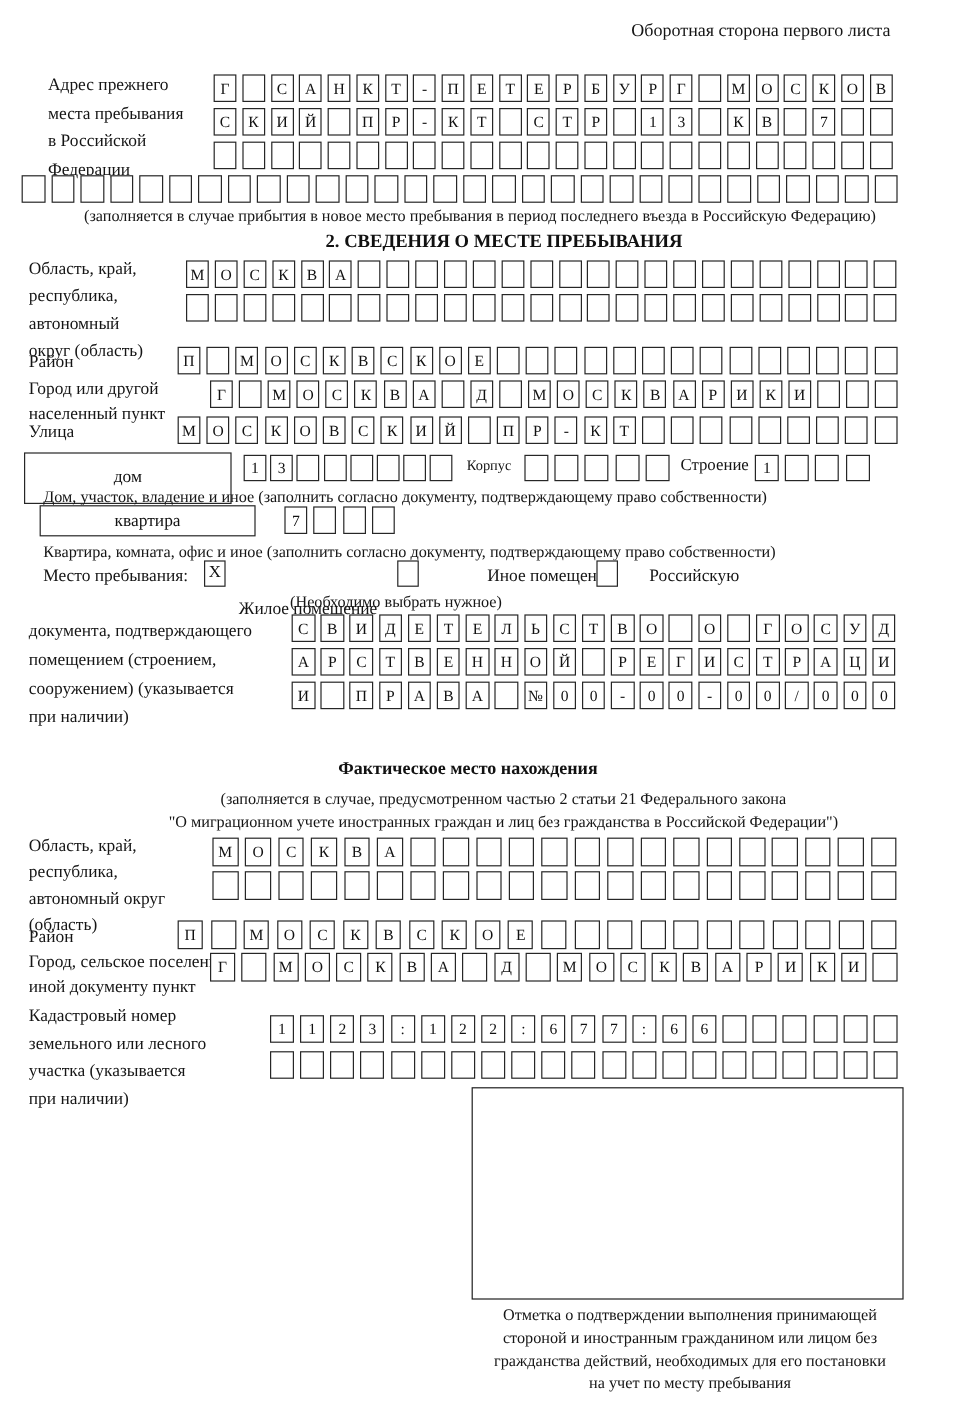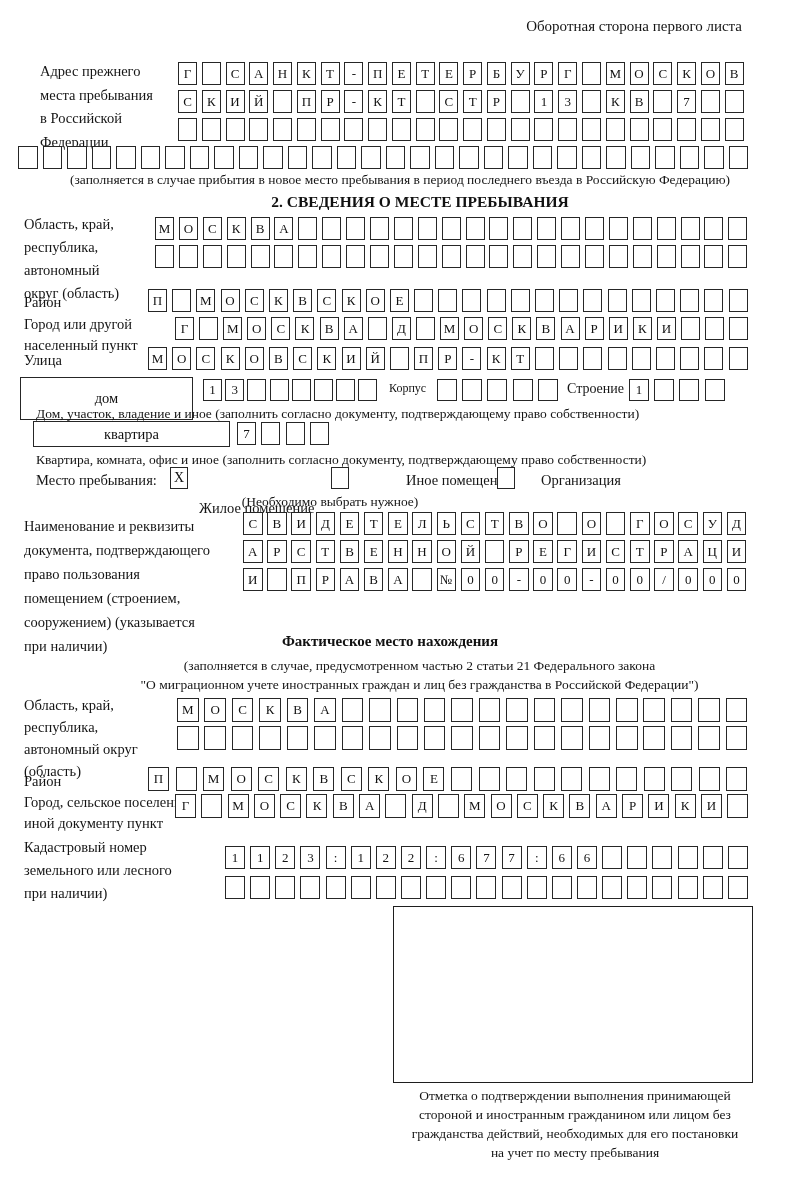--- a/index.html
+++ b/index.html
@@ -333,42 +333,40 @@
     </div>
   <div class="abs cap" style="left:567px; top:381px; font-size:14px;">Строение</div>
   <div class="cellrow cl" style="left:629px; top:379px;">
       <span class="cell">1</span>
       <span class="cell"></span>
       <span class="cell"></span>
       <span class="cell"></span>
     </div>
   <div class="abs cap" style="left:36px; top:406px;">Дом, участок, владение и иное (заполнить согласно документу, подтверждающему право собственности)</div>
 
-  <div class="widebox" style="left:33px; top:421px; width:197px; height:26px;">квартира</div>
+  <div class="widebox" style="left:33px; top:421px; width:180px; height:26px;">квартира</div>
   <div class="cellrow cm" style="left:237px; top:422px;">
       <span class="cell">7</span>
       <span class="cell"></span>
       <span class="cell"></span>
       <span class="cell"></span>
     </div>
   <div class="abs cap" style="left:36px; top:452px;">Квартира, комната, офис и иное (заполнить согласно документу, подтверждающему право собственности)</div>
 
   <div class="abs lbl" style="left:36px; top:469px;">Место пребывания:</div>
   <span class="checkbox" style="left:170px; top:467px;">X</span>
   <div class="abs lbl" style="left:199px; top:469px;margin-top:28px;">Жилое помещение</div>
   <span class="checkbox" style="left:331px; top:467px;"></span>
   <div class="abs lbl" style="left:362px; top:469px;margin-left:44px;">Иное помещение</div>
   <span class="checkbox" style="left:497px; top:467px;"></span>
-  <div class="abs lbl" style="left:541px; top:469px;">Организация</div>
+  <div class="abs lbl" style="left:541px; top:469px;">Российскую</div>
   <div class="abs cap center" style="left:165px; top:494px; width:330px;">(Необходимо выбрать нужное)</div>
 
   <div class="abs lbl" style="left:24px; top:514px; width:215px; line-height:24px;">
-    <div>Наименование и реквизиты</div>
     <div>документа, подтверждающего</div>
-    <div>право пользования</div>
     <div>помещением (строением,</div>
     <div>сооружением) (указывается</div>
     <div>при наличии)</div>
   </div>
   <div class="cellrow cf" style="left:243px; top:512px;">
       <span class="cell">С</span>
       <span class="cell">В</span>
       <span class="cell">И</span>
       <span class="cell">Д</span>
       <span class="cell">Е</span>
@@ -546,20 +544,21 @@
       <span class="cell">Р</span>
       <span class="cell">И</span>
       <span class="cell">К</span>
       <span class="cell">И</span>
       <span class="cell"></span>
     </div>
 
   <div class="abs lbl" style="left:24px; top:836px; width:185px; line-height:23px;">
     <div>Кадастровый номер</div>
     <div>земельного или лесного</div>
+    <div>участка (указывается</div>
     <div>при наличии)</div>
   </div>
   <div class="cellrow cj" style="left:225px; top:846px;">
       <span class="cell">1</span>
       <span class="cell">1</span>
       <span class="cell">2</span>
       <span class="cell">3</span>
       <span class="cell">:</span>
       <span class="cell">1</span>
       <span class="cell">2</span>

